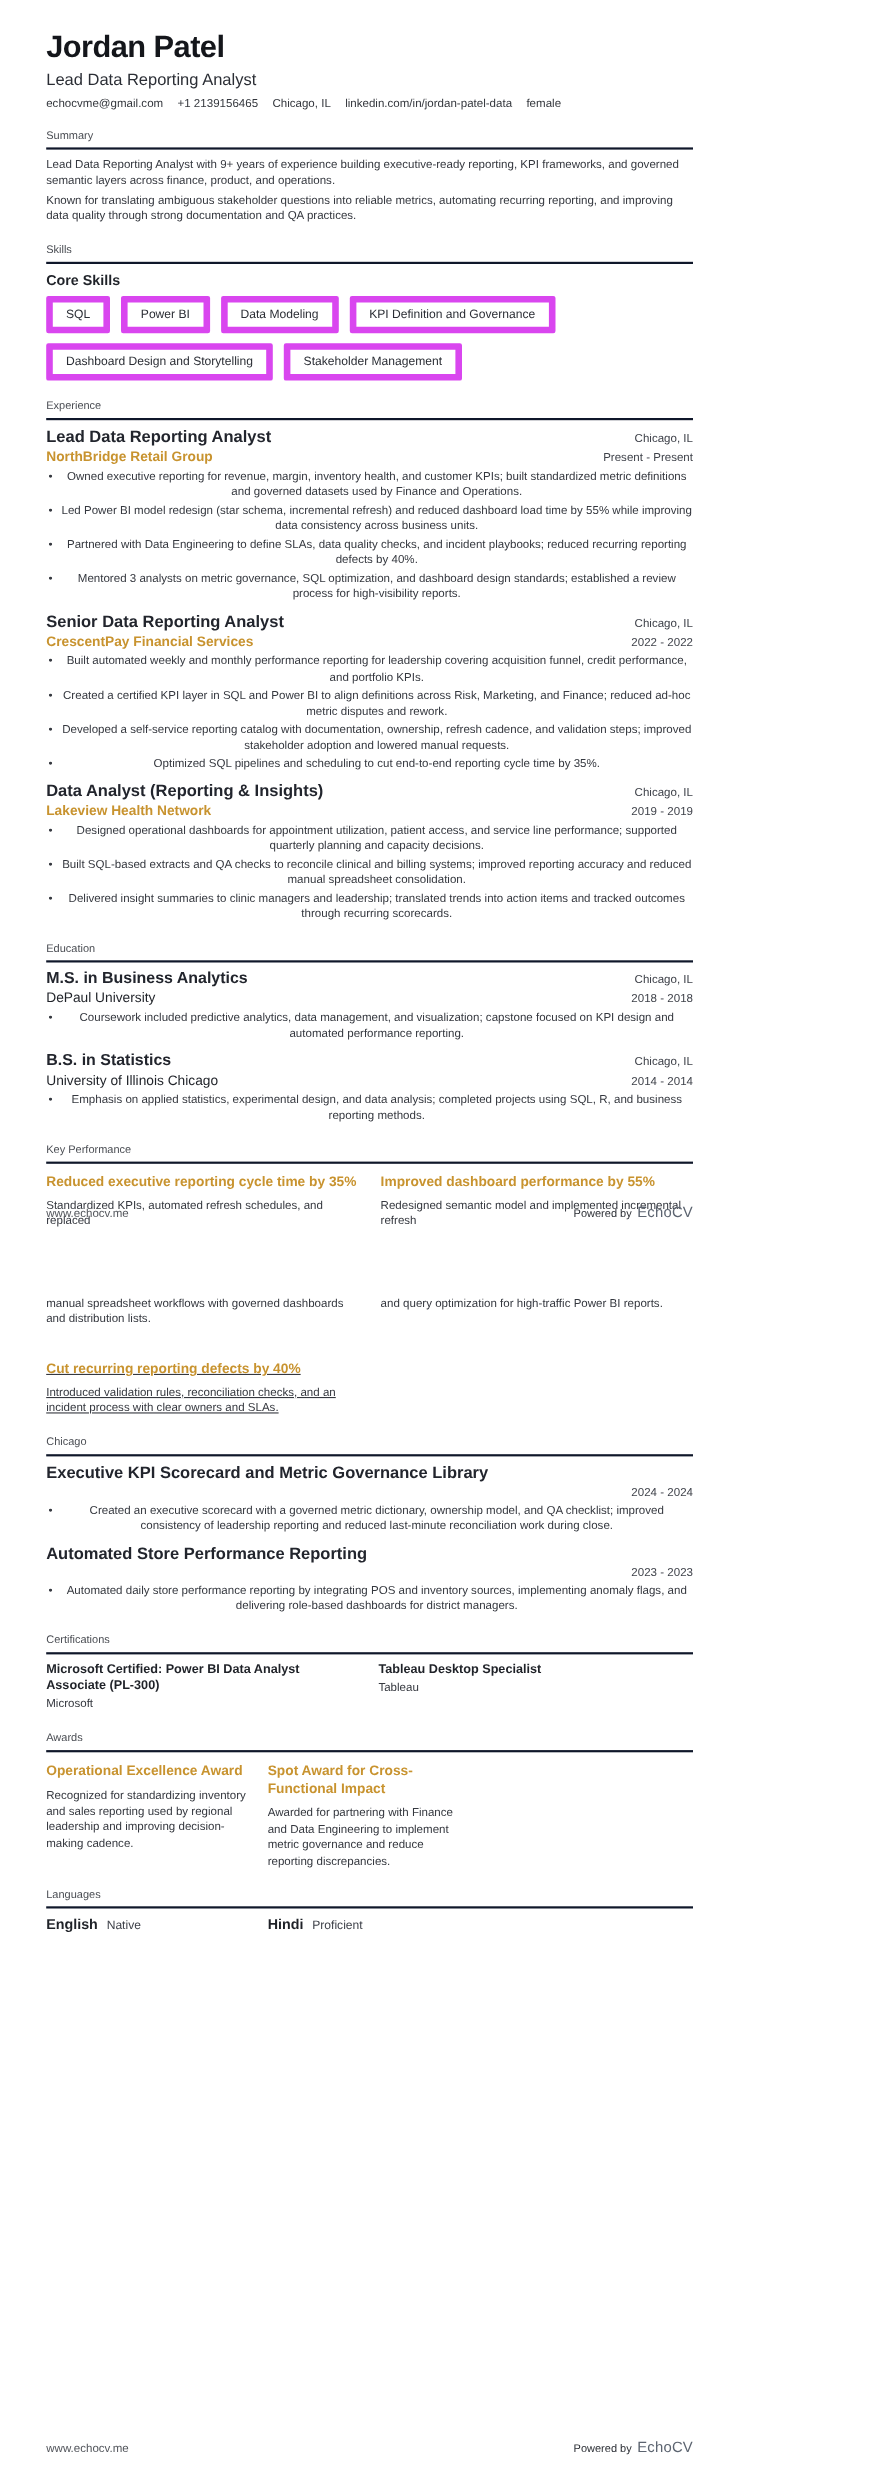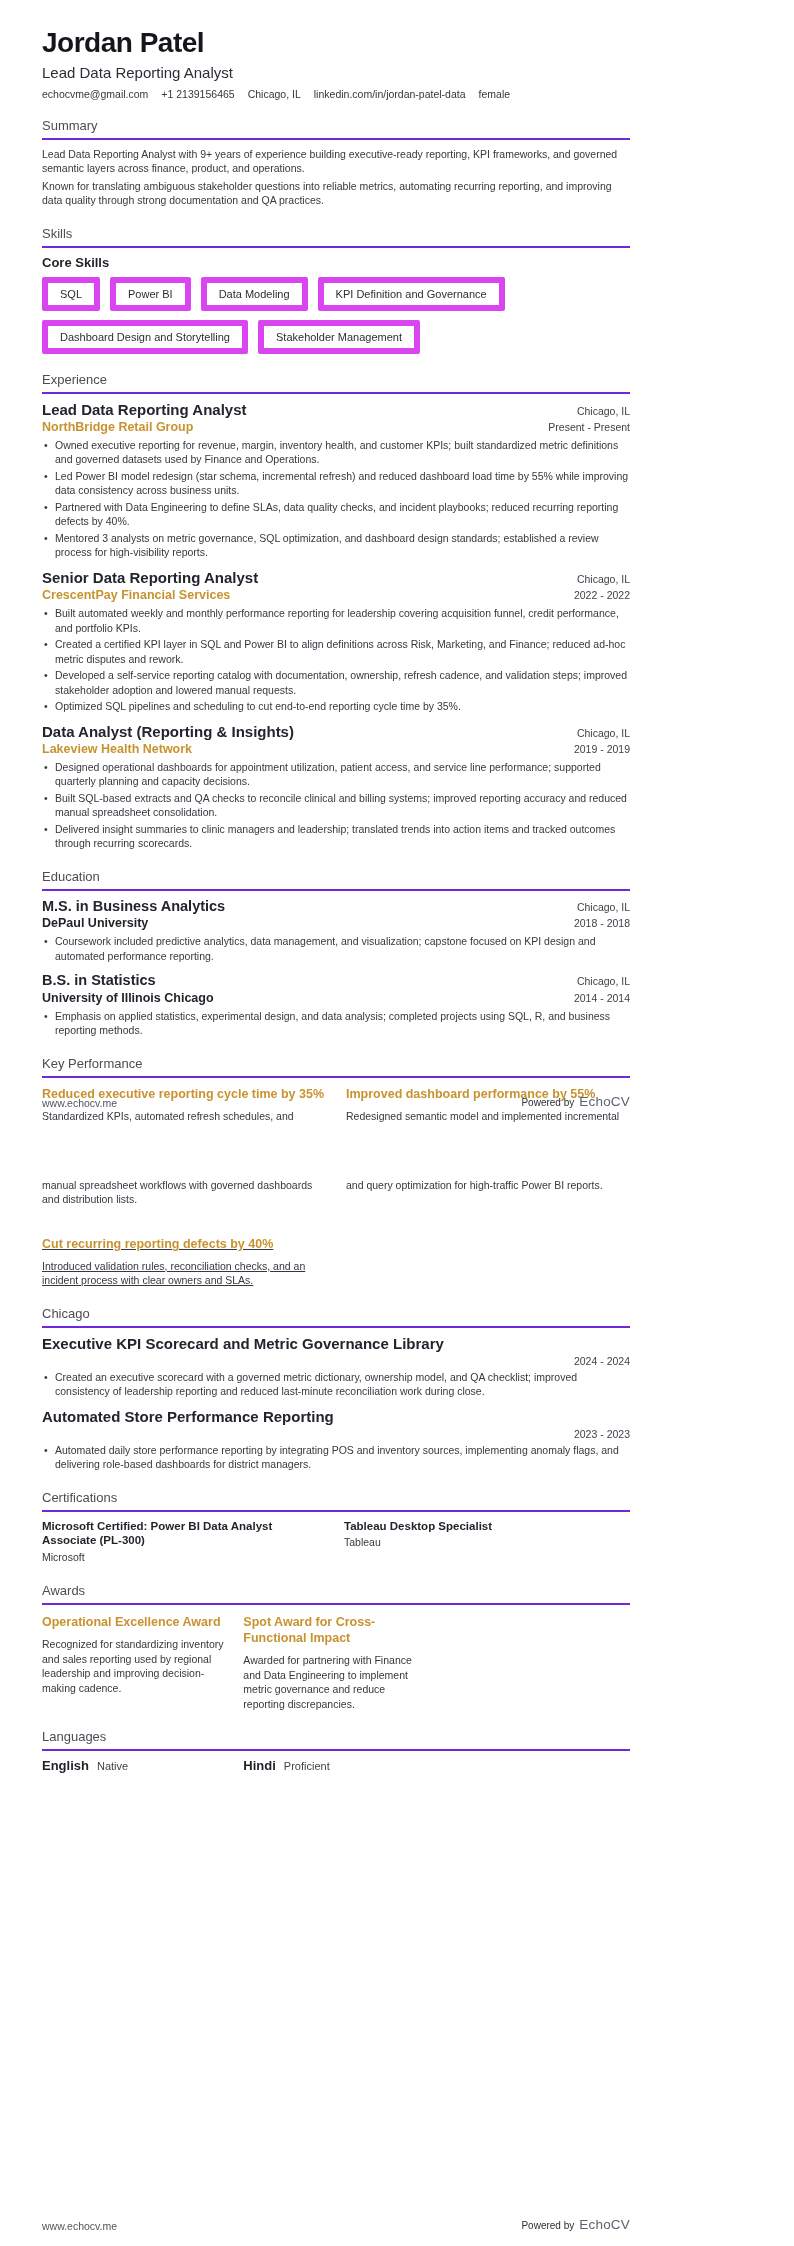--- a/index.html
+++ b/index.html
@@ -7,40 +7,40 @@
   .page { position:relative; width:672px; height:1123px; box-sizing:border-box; background:#ffffff; padding:28px 42px 0 42px; overflow:hidden; }
   .page.second { padding-top:55px; }
 
   
   .name { font-size:28px; font-weight:800; color:#14161b; letter-spacing:-0.5px; line-height:1.1; }
   .headline { margin-top:5px; font-size:15px; font-weight:500; color:#2b2e35; }
   .contact { margin-top:7px; display:flex; gap:13px; font-size:10.5px; color:#34373d; }
 
   
   .sec { margin-top:18px; }
-  .sec-h { font-size:13px; color:#4a4d53; padding-bottom:5px; border-bottom:2px solid #6d28d9; margin-bottom:7px; }
+  .sec-h { font-size:10px; color:#4a4d53; padding-bottom:5px; border-bottom:2px solid #0f172a; margin-bottom:7px; }
 
   .body-txt, li, .ach-desc, .aw-desc, .cert-issuer { font-size:10.5px; line-height:1.38; color:#35383f; }
   .summary-p { margin:0 0 3px 0; }
 
   
   .group-label { font-size:13px; font-weight:700; color:#1f2228; margin:2px 0 7px 0; }
   .chips { display:flex; flex-wrap:wrap; gap:9px 10px; }
   .chip { border:6px solid #d946ef; border-radius:2px; padding:5px 12px; font-size:11px; color:#2b2e35; background:#fff; }
 
   
   .item { margin-bottom:9px; }
   .row { display:flex; justify-content:space-between; align-items:baseline; }
   .item-title { font-size:15px; font-weight:700; color:#22252d; line-height:1.2; }
   .edu-title { font-size:14.5px; }
   .meta { font-size:10.5px; color:#3f424a; white-space:nowrap; }
   .company { font-size:12.5px; font-weight:700; color:#c8932f; line-height:1.3; }
-  .school { font-size:12.5px; font-weight:700; color:#1f2228; line-height:1.3; }
+  .school { font-size:12.5px; font-weight:400; color:#1f2228; line-height:1.3; }
   ul.bullets { margin:3px 0 0 0; padding:0; list-style:none; }
-  ul.bullets li { position:relative; padding-left:13px; margin-bottom:2px; }
+  ul.bullets li { position:relative; padding-left:13px; margin-bottom:2px;text-align:center; }
   ul.bullets li::before { content:"•"; position:absolute; left:2px; top:0; color:#35383f; }
   .proj-dates { text-align:right; margin-top:2px; }
 
   
   .two-col { display:grid; grid-template-columns:1fr 1fr; column-gap:20px; }
   .three-col { display:grid; grid-template-columns:repeat(3,1fr); column-gap:16px; }
   .ach-title { font-size:12.5px; font-weight:700; color:#c8932f; margin:2px 0 6px 0; line-height:1.25; }
   .aw-title { font-size:12.5px; font-weight:700; color:#c8932f; margin:2px 0 7px 0; line-height:1.3; }
   .cont-gap { margin-top:28px;text-decoration:underline; }
 

